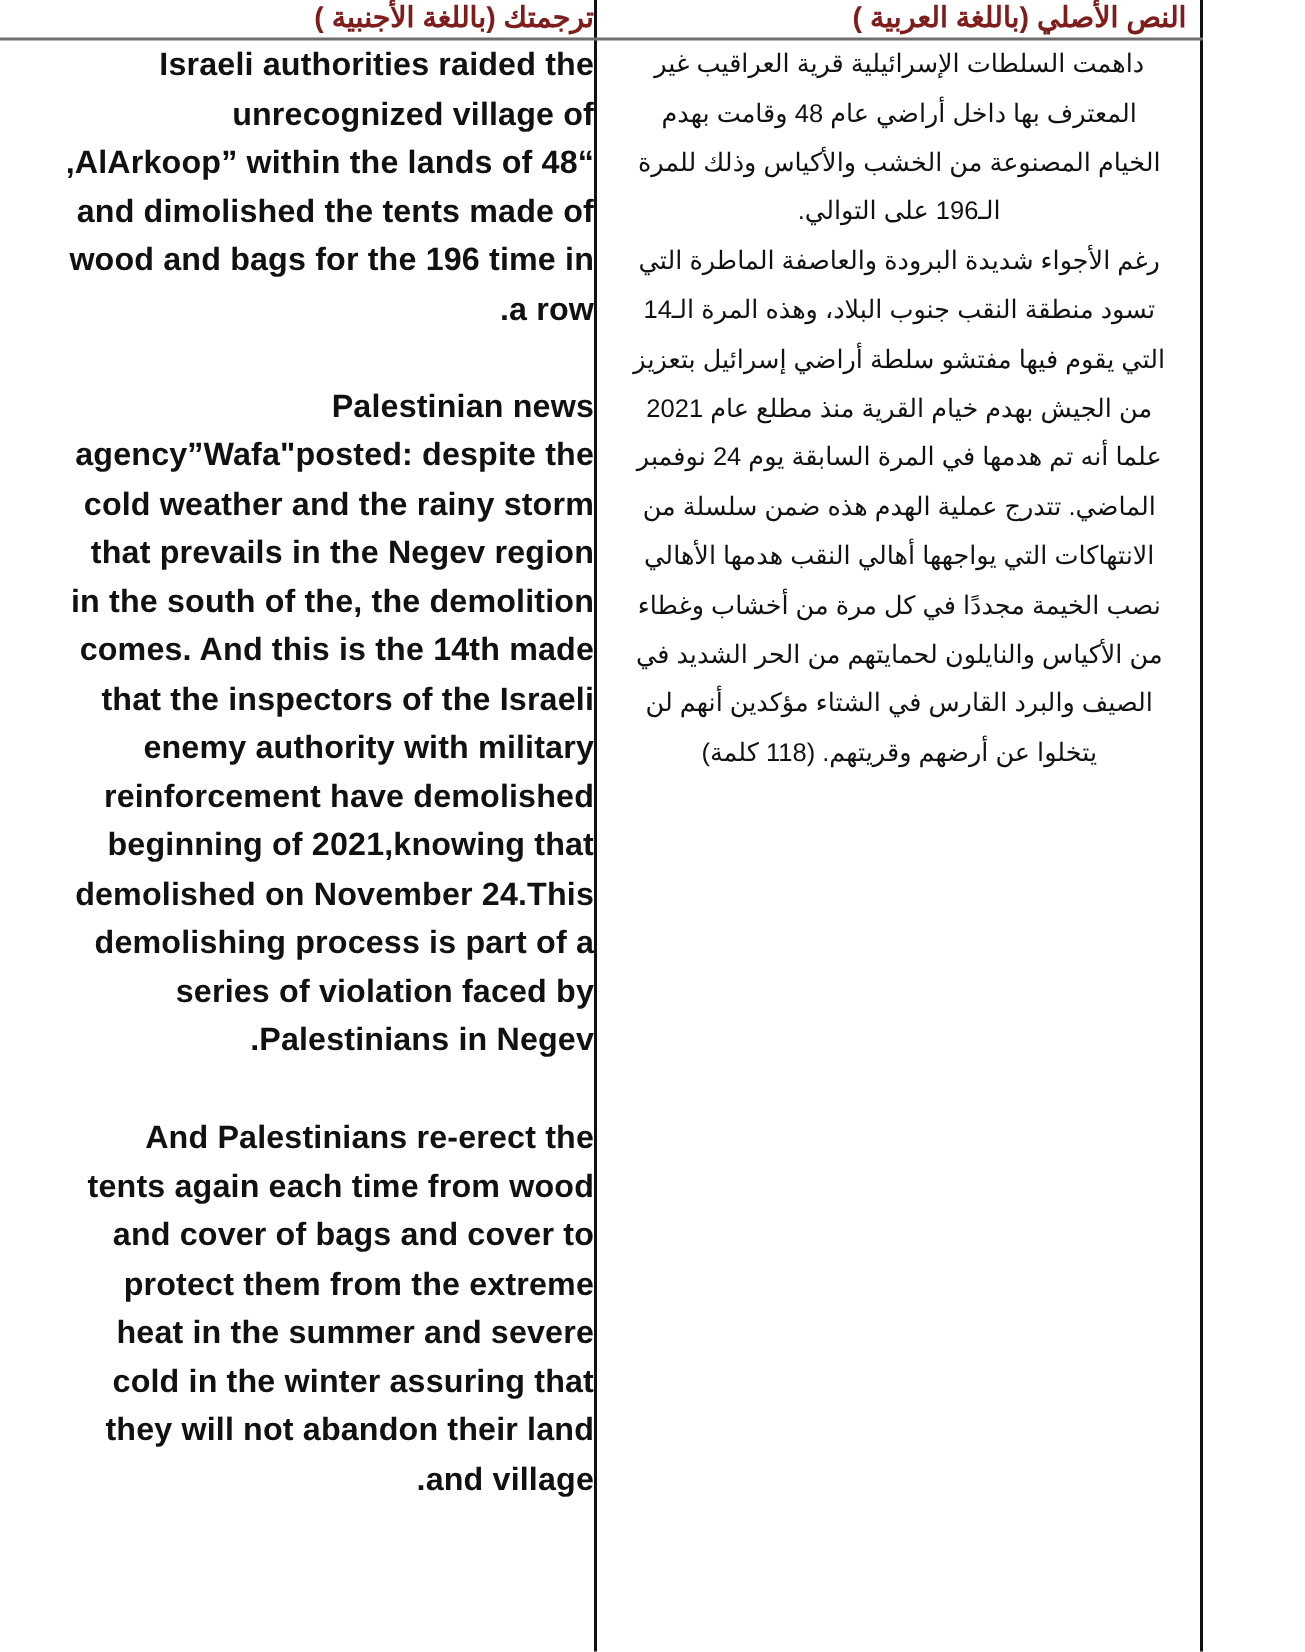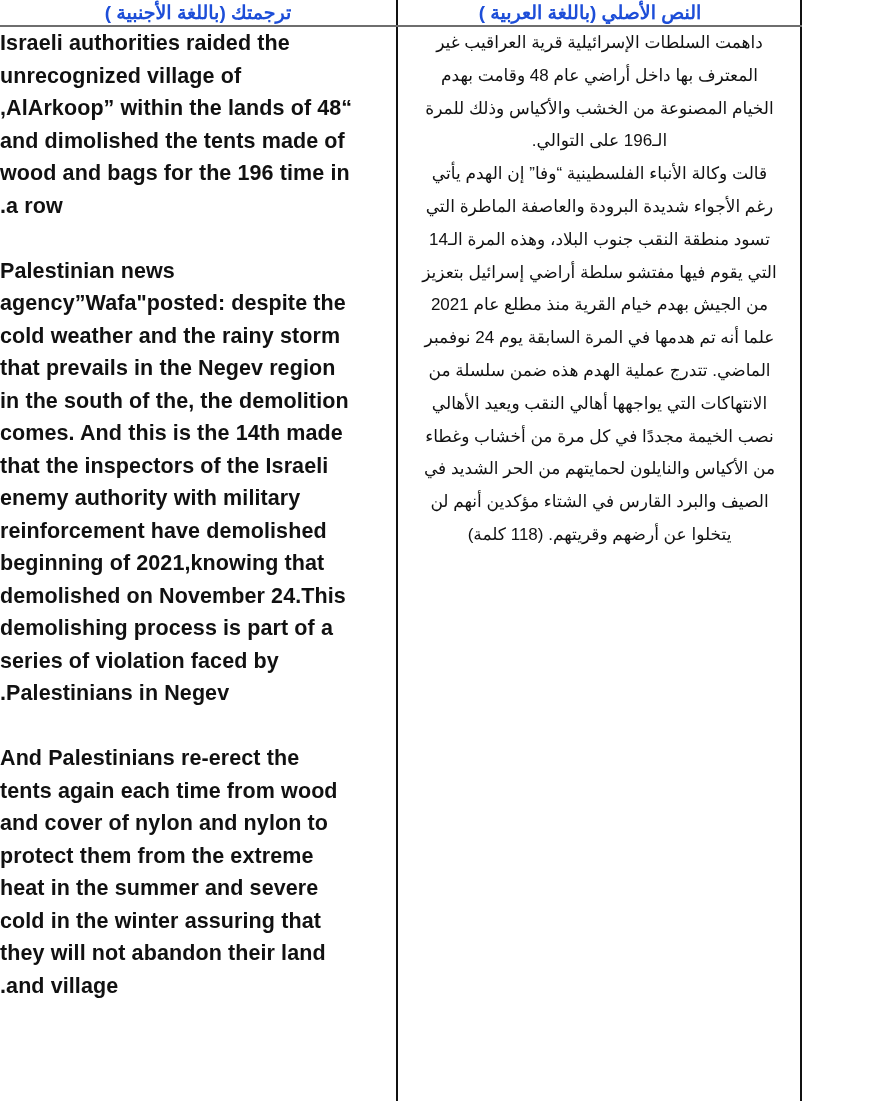--- a/index.html
+++ b/index.html
@@ -39,36 +39,35 @@
     top: 25px;
     width: 802px;
     height: 2px;
     background: #6e6e6e;
   }
   .hdr {
     position: absolute;
     top: 0;
     height: 25px;
     line-height: 25px;
-    text-align: center;
-    color: #1d4ed8;
+    color: #7f1d1d;
     font-weight: bold;
     font-size: 19px;
     direction: rtl;
     white-space: nowrap;
   }
   .hdr.left { left: 0; width: 396px; }
   .hdr.right { left: 389px; width: 402px; }
 
   .col-en {
     position: absolute;
     left: 0;
     top: 27px;
     width: 396px;
-    text-align: left;
+    text-align: right;
     font-weight: bold;
     font-size: 21.5px;
     line-height: 32.5px;
     letter-spacing: 0.1px;
   }
   .col-en .line {
     display: block;
     white-space: pre;
   }
   .col-en .blank { height: 32.5px; }
@@ -117,39 +116,38 @@
     <span class="line">enemy authority with military</span>
     <span class="line">reinforcement have demolished</span>
     <span class="line">beginning of 2021,knowing that</span>
     <span class="line">demolished on November 24.This</span>
     <span class="line">demolishing process is part of a</span>
     <span class="line">series of violation faced by</span>
     <span class="line">.Palestinians in Negev</span>
     <span class="line blank"></span>
     <span class="line">And Palestinians re-erect the</span>
     <span class="line">tents again each time from wood</span>
-    <span class="line">and cover of nylon and nylon to</span>
+    <span class="line">and cover of bags and cover to</span>
     <span class="line">protect them from the extreme</span>
     <span class="line">heat in the summer and severe</span>
     <span class="line">cold in the winter assuring that</span>
     <span class="line">they will not abandon their land</span>
     <span class="line">.and village</span>
   </div>
 
   <div class="col-ar">
     <span class="line">داهمت السلطات الإسرائيلية قرية العراقيب غير</span>
     <span class="line">المعترف بها داخل أراضي عام 48 وقامت بهدم</span>
     <span class="line">الخيام المصنوعة من الخشب والأكياس وذلك للمرة</span>
     <span class="line">الـ196 على التوالي.</span>
-    <span class="line">قالت وكالة الأنباء الفلسطينية “وفا” إن الهدم يأتي</span>
     <span class="line">رغم الأجواء شديدة البرودة والعاصفة الماطرة التي</span>
     <span class="line">تسود منطقة النقب جنوب البلاد، وهذه المرة الـ14</span>
     <span class="line">التي يقوم فيها مفتشو سلطة أراضي إسرائيل بتعزيز</span>
     <span class="line">من الجيش بهدم خيام القرية منذ مطلع عام 2021</span>
     <span class="line">علما أنه تم هدمها في المرة السابقة يوم 24 نوفمبر</span>
     <span class="line">الماضي. تتدرج عملية الهدم هذه ضمن سلسلة من</span>
-    <span class="line">الانتهاكات التي يواجهها أهالي النقب ويعيد الأهالي</span>
+    <span class="line">الانتهاكات التي يواجهها أهالي النقب هدمها الأهالي</span>
     <span class="line">نصب الخيمة مجددًا في كل مرة من أخشاب وغطاء</span>
     <span class="line">من الأكياس والنايلون لحمايتهم من الحر الشديد في</span>
     <span class="line">الصيف والبرد القارس في الشتاء مؤكدين أنهم لن</span>
     <span class="line">يتخلوا عن أرضهم وقريتهم. (118 كلمة)</span>
   </div>
 </div>
 
 </body></html>

